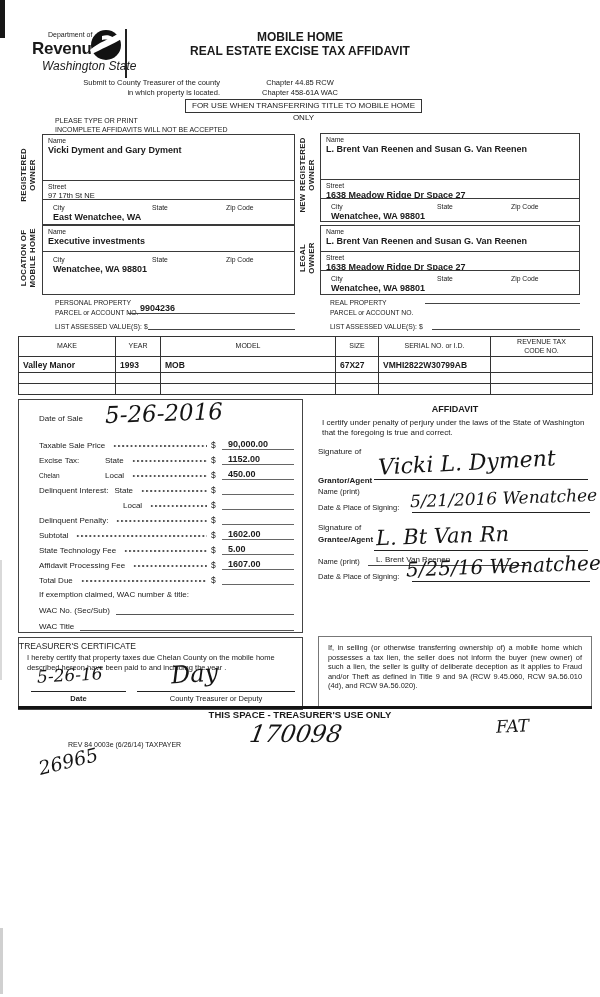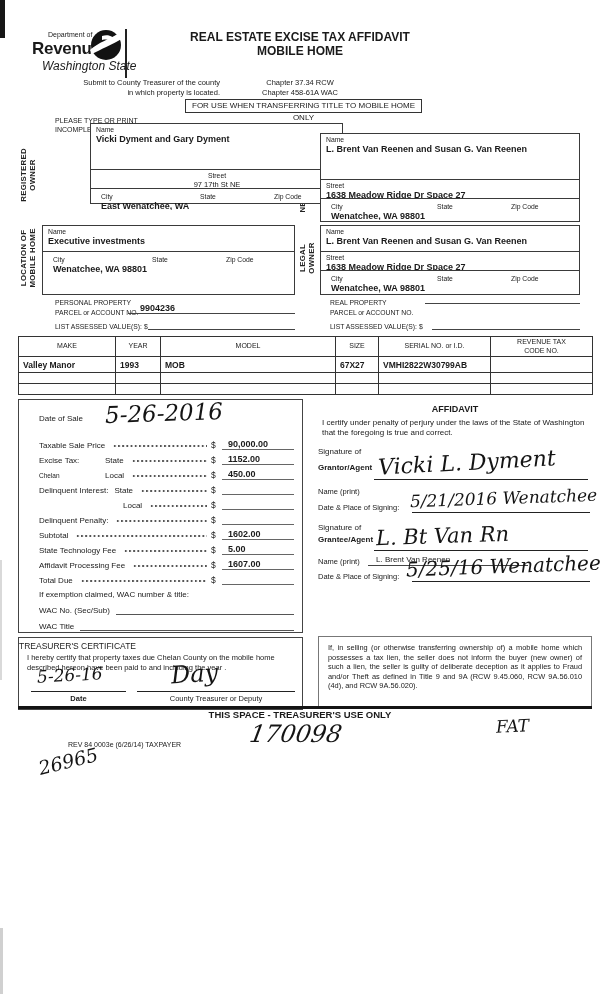--- a/index.html
+++ b/index.html
@@ -119,43 +119,43 @@
       <svg width="36" height="36" viewBox="0 0 36 36">
         <circle cx="18" cy="19" r="15" fill="#121212"></circle>
         <path d="M2 24 C 11 16, 20 14, 35 5 L 35 12 C 24 19, 13 23, 4 28 Z" fill="#ffffff"></path>
         <path d="M14 10 C 20 8, 26 10, 28 16 C 24 14, 19 13, 14 14 Z" fill="#ffffff"></path>
       </svg>
     </div>
     <div class="logo-rule"></div>
   </div>
 
   <div class="doc-title">
+    <div>MOBILE HOME</div>
     <div>REAL ESTATE EXCISE TAX AFFIDAVIT</div>
-    <div>MOBILE HOME</div>
   </div>
 
   <div class="abs note pre-line" style="left:30px;top:78px;width:190px;">Submit to County Treasurer of the county
 in which property is located.</div>
-  <div class="abs note pre-line ctr" style="left:205px;top:78px;width:190px;">Chapter 37.34 RCW
+  <div class="abs note pre-line ctr" style="left:205px;top:78px;width:190px;">Chapter 44.85 RCW
 Chapter 458-61A WAC</div>
   <div class="use-box">FOR USE WHEN TRANSFERRING TITLE TO MOBILE HOME ONLY</div>
   <div class="abs tiny-note" style="left:55px;top:116px;">PLEASE TYPE OR PRINT</div>
   <div class="abs tiny-note" style="left:55px;top:124.5px;">INCOMPLETE AFFIDAVITS WILL NOT BE ACCEPTED</div>
 
   <div class="vlabel" style="left:-2px;top:166px;width:62px;">REGISTERED OWNER</div>
   <div class="vlabel" style="left:268px;top:166px;width:80px;">NEW REGISTERED OWNER</div>
   <div class="vlabel" style="left:-2px;top:249px;width:62px;">LOCATION OF MOBILE HOME</div>
   <div class="vlabel" style="left:288px;top:249px;width:40px;">LEGAL OWNER</div>
 
-  <div class="obox" style="left:42px;top:123px;width:253px;height:81px;margin-left:48px;">
+  <div class="obox" style="left:42px;top:134px;width:253px;height:91px;">
     <div class="ofield" style="height:46px;">
       <span class="flabel">Name</span>
       <div class="fvalue">Vicki Dyment and Gary Dyment</div>
     </div>
-    <div class="ofield" style="height:19px;text-align:center;">
+    <div class="ofield" style="height:19px;">
       <span class="flabel">Street</span>
       <div class="fvalue-sm">97 17th St NE</div>
     </div>
     <div class="ofield ocity" style="height:21px;">
       <div class="cc">
           <span class="flabel">City</span>
         <div class="fvalue">East Wenatchee, WA 98802</div>
         </div>
       <div class="cs">
           <span class="flabel">State</span>
@@ -369,21 +369,21 @@
       <span class="wac-ul"></span>
     </div>
 
   </div>
 
   <div class="aff">
     <div class="aff-title">AFFIDAVIT</div>
     <div class="aff-para">I certify under penalty of perjury under the laws of the State of Washington that the foregoing is true and correct.</div>
 
     <div class="abs sig-small" style="left:0;top:43px;">Signature of</div>
-    <div class="abs sig-small b" style="left:0;top:59px;">Grantor/Agent</div>
+    <div class="abs sig-small b" style="left:0;top:72px;">Grantor/Agent</div>
     <div class="sig-line" style="left:56px;top:75px;width:214px;"></div>
     <div class="abs hand" style="left:60px;top:46px;font-size:22px;transform:rotate(-3deg);">Vicki L. Dyment</div>
 
     <div class="abs np-label" style="left:0;top:83px;">Name (print)</div>
     <div class="abs np-label" style="left:0;top:99px;">Date &amp; Place of Signing:</div>
     <div class="sig-line" style="left:94px;top:108px;width:178px;"></div>
     <div class="abs hand" style="left:92px;top:84px;font-size:17px;transform:rotate(-2deg);">5/21/2016 Wenatchee</div>
 
     <div class="abs sig-small" style="left:0;top:119px;">Signature of</div>
     <div class="abs sig-small b" style="left:0;top:131px;">Grantee/Agent</div>

